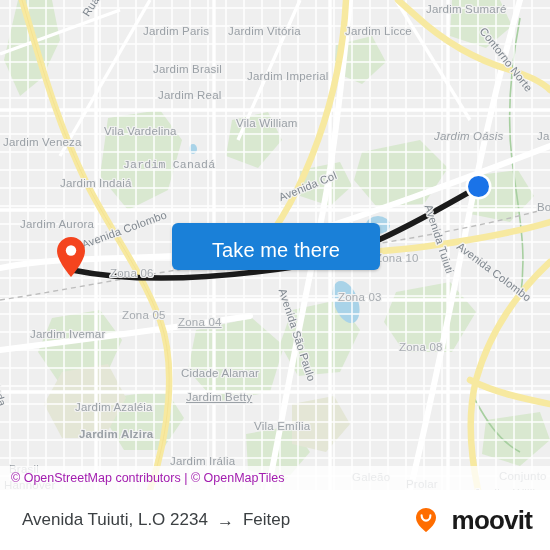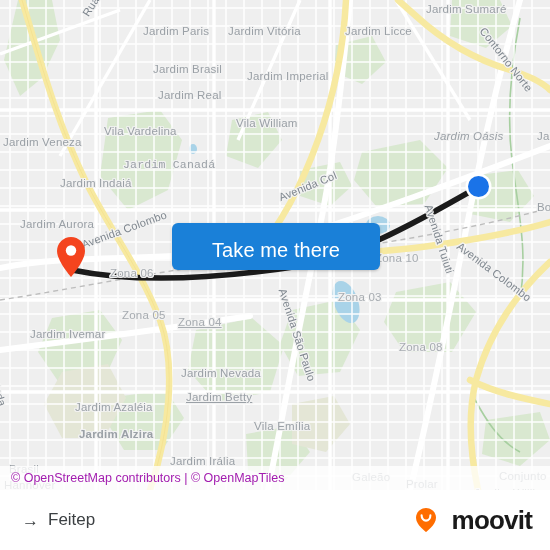--- a/index.html
+++ b/index.html
@@ -285,21 +285,21 @@
         <div class="map-label road" style="left: 434px; top: 203px; transform: rotate(72deg); transform-origin: left top;">Avenida Tuiuti</div>
         <div class="map-label road" style="left: 462px; top: 240px; transform: rotate(37deg); transform-origin: left top;">Avenida Colombo</div>
         <div class="map-label zone" style="left: 375px; top: 252px;">Zona 10</div>
         <div class="map-label zone" style="left: 110px; top: 267px;">Zona 06</div>
         <div class="map-label zone" style="left: 338px; top: 291px;">Zona 03</div>
         <div class="map-label zone" style="left: 122px; top: 309px;">Zona 05</div>
         <div class="map-label zone" style="left: 178px; top: 316px; text-decoration: underline;">Zona 04</div>
         <div class="map-label road" style="left: 288px; top: 287px; transform: rotate(72deg); transform-origin: left top;">Avenida São Paulo</div>
         <div class="map-label area" style="left: 2px; top: 328px; margin-left: 28px;">Jardim Ivemar</div>
         <div class="map-label zone" style="left: 399px; top: 341px;">Zona 08</div>
-        <div class="map-label area" style="left: 181px; top: 367px;">Jardim Nevada</div>
+        <div class="map-label area" style="left: 181px; top: 367px;">Cidade Alamar</div>
         <div class="map-label area" style="left: 186px; top: 391px; text-decoration: underline;">Jardim Betty</div>
         <div class="map-label area" style="left: 254px; top: 420px;">Vila Emília</div>
         <div class="map-label area" style="left: 75px; top: 401px;">Jardim Azaléia</div>
         <div class="map-label area" style="left: 79px; top: 428px; font-weight: bold;">Jardim Alzira</div>
         <div class="map-label road" style="left: 0px; top: 377px; transform: rotate(72deg); transform-origin: left top;">Moda</div>
         <div class="map-label area" style="left: 170px; top: 455px;">Jardim Irália</div>
         <div class="map-label area" style="left: 352px; top: 471px;">Galeão</div>
         <div class="map-label area" style="left: 406px; top: 478px;">Prolar</div>
         <div class="map-label area" style="left: 499px; top: 470px;">Conjunto</div>
         <div class="map-label area" style="left: 474px; top: 487px;">Jardim William</div>
@@ -325,20 +325,21 @@
 
     <button id="take-me-there">Take me there</button>
 
     <div id="attribution">
       <span class="attr-text">© OpenStreetMap contributors | © OpenMapTiles</span>
     </div>
   </div>
 
   <div id="footer">
     <div id="trip-summary">
+      <span class="trip-endpoint">Avenida Tuiuti, L.O 2234</span>
       <span class="trip-arrow">→</span>
       <span class="trip-endpoint">Feitep</span>
     </div>
     <div id="brand-logo">
       <span style="display:flex;">
         <svg width="22" height="26" viewBox="0 0 22 26">
           <path d="M11 1 C5.5 1 1 5.4 1 10.8 C1 18 11 25 11 25 C11 25 21 18 21 10.8 C21 5.4 16.5 1 11 1 Z" fill="#ff6d00"></path>
           <path d="M6.6 8.2 C6.6 11.4 8.5 13.6 11 13.6 C13.5 13.6 15.4 11.4 15.4 8.2" fill="none" stroke="#ffffff" stroke-width="2.1" stroke-linecap="round"></path>
         </svg>
       </span>

